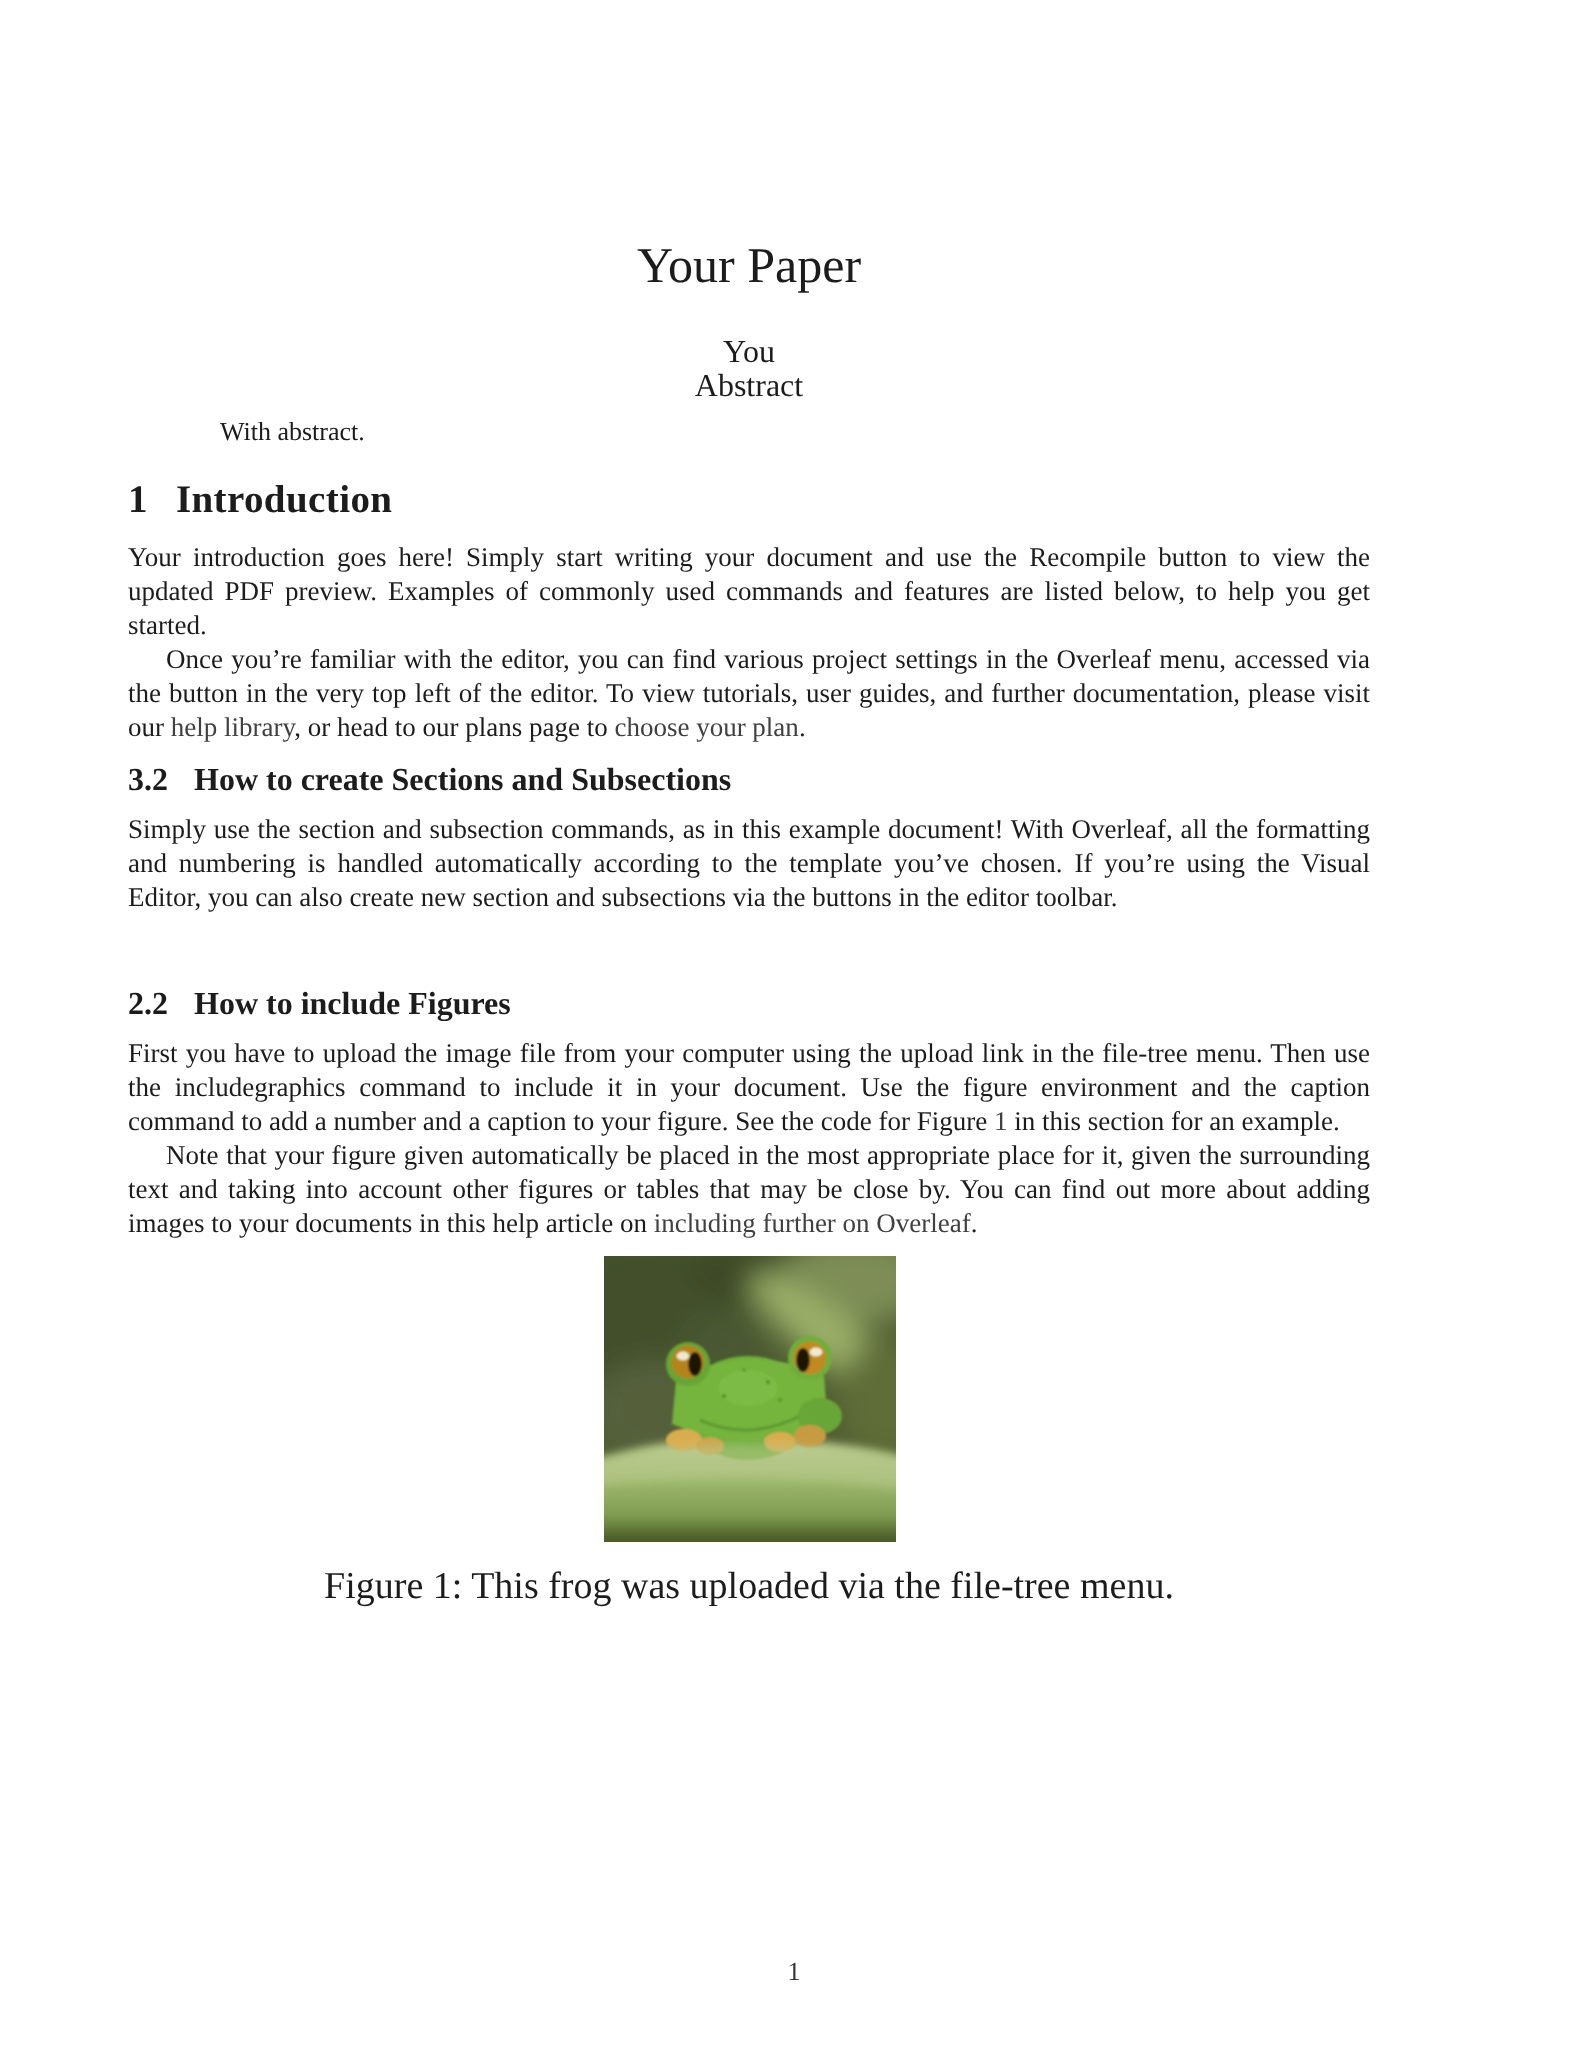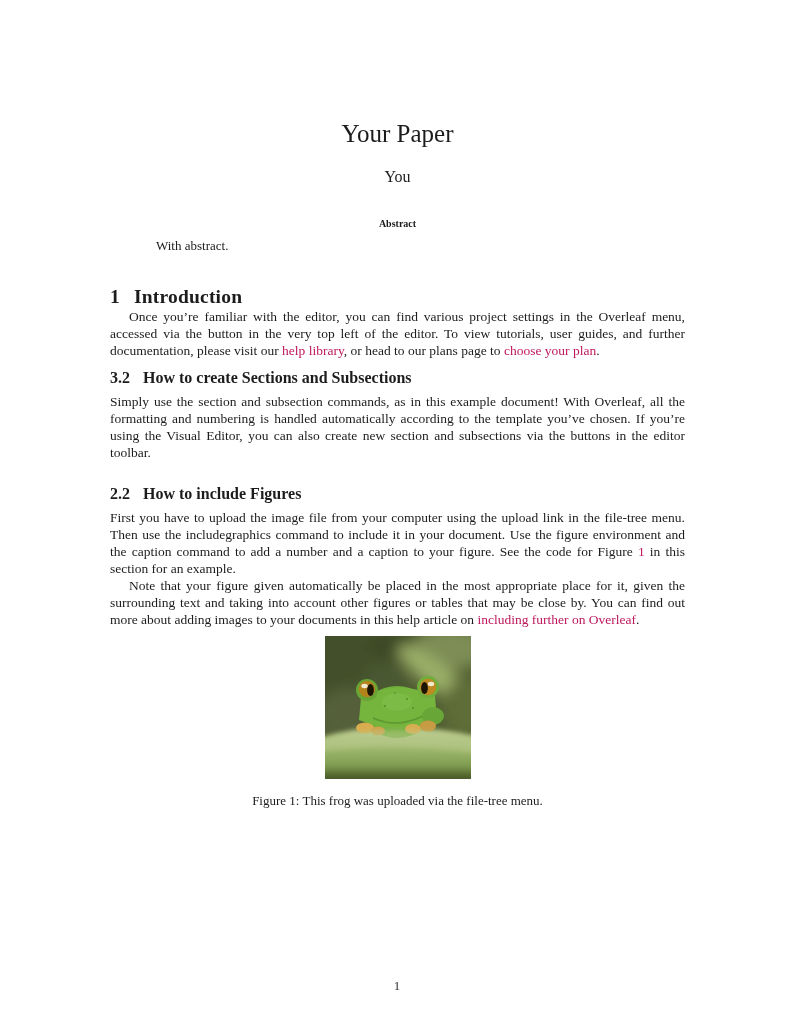--- a/index.html
+++ b/index.html
@@ -8,67 +8,68 @@
     position: relative;
     width: 794px;
     height: 1028px;
     background: #ffffff;
     font-family: "Liberation Serif", serif;
     color: #1c1c1c;
     overflow: hidden;
     margin: 0 auto;
   }
   .content {
-    padding: 120px 109px 0 110px; 
+    padding: 120px 109px 0 64px; 
   }
   .titleblock { text-align: center; }
   .title    { font-size: 25px; font-weight: 400; line-height: 27px; }
   .author   { font-size: 16px; margin-top: 21px; line-height: 18px; }
   .date     { font-size: 16px; margin-top: 12px; line-height: 18px; }
-  .abs-head { font-size: 10px; font-weight: bold; text-align: center; margin-top: 30px; line-height: 15px; }
+  .abs-head { font-size: 16px; font-weight: normal; text-align: center; line-height: 15px; }
   .abs-body { font-size: 13px; margin: 7px 33px 0 33px; text-indent: 13px; line-height: 16px; }
   h2.sec {
-    font-size: 19.5px; font-weight: bold; line-height: 22px; margin-top: 32px;
+    font-size: 19.5px; font-weight: bold; line-height: 22px; margin-top: 16px;
     letter-spacing: 0.2px;
   }
   h2.sec .num { margin-right: 14px; }
   h3.subsec {
     font-size: 16px; font-weight: bold; line-height: 18px; margin-top: 10px;
   }
   h3.subsec .num { margin-right: 13px; }
   h2.sec2 { margin-top: 19px; }
-  h3.mt20 { margin-top: 24px; }
+  h3.mt20 { margin-top: 37px; }
   p.body {
     font-size: 13.5px; line-height: 17px; text-align: justify; margin-top: 8px;
   }
   p.body.follow { margin-top: 0; text-indent: 19px; }
   p.body.mt6 { margin-top: 6px; }
-  a.link { color: #be185d; text-decoration: none; cursor: pointer; }
+  a.link { color: #404040; text-decoration: none; cursor: pointer; }
   .figure-wrap { margin-top: 8px; text-align: center; }
   .frog-svg { display: inline-block; width: 146px; height: 143px; }
-  .caption { font-size: 13px; text-align: center; margin-top: 10px; line-height: 16px; }
+  .caption { font-size: 19px; text-align: center; margin-top: 10px; line-height: 16px; }
   .pagenum {
     position: absolute; left: 0; right: 0; top: 978px;
     text-align: center; font-size: 13px; color: #333333;
   }
 </style>
 </head>
 <body>
 
 <div class="page">
   <div class="content">
 
     <div class="titleblock">
       <div class="title">Your Paper</div>
       <div class="author">You</div>
       <div class="abs-head">Abstract</div>
     </div>
     <p class="abs-body">With abstract.</p>
 
     <h2 class="sec"><span class="num">1</span><span>Introduction</span></h2>
+    <p class="body">Your introduction goes here! Simply start writing your document and use the Recompile button to view the updated PDF preview. Examples of commonly used commands and features are listed below, to help you get started.</p>
     <p class="body follow"><span>Once you’re familiar with the editor, you can find various project settings in the Overleaf menu, accessed via the button in the very top left of the editor. To view tutorials, user guides, and further documentation, please visit our </span><a class="link">help library</a><span>, or head to our plans page to </span><a class="link">choose your plan</a><span>.</span></p>
 
 
     <h3 class="subsec"><span class="num">3.2</span><span>How to create Sections and Subsections</span></h3>
     <p class="body mt6">Simply use the section and subsection commands, as in this example document! With Overleaf, all the formatting and numbering is handled automatically according to the template you’ve chosen. If you’re using the Visual Editor, you can also create new section and subsections via the buttons in the editor toolbar.</p>
 
     <h3 class="subsec mt20"><span class="num">2.2</span><span>How to include Figures</span></h3>
     <p class="body mt6"><span>First you have to upload the image file from your computer using the upload link in the file-tree menu. Then use the includegraphics command to include it in your document. Use the figure environment and the caption command to add a number and a caption to your figure. See the code for Figure </span><a class="link">1</a><span> in this section for an example.</span></p>
     <p class="body follow"><span>Note that your figure given automatically be placed in the most appropriate place for it, given the surrounding text and taking into account other figures or tables that may be close by. You can find out more about adding images to your documents in this help article on </span><a class="link">including further on Overleaf</a><span>.</span></p>
 

